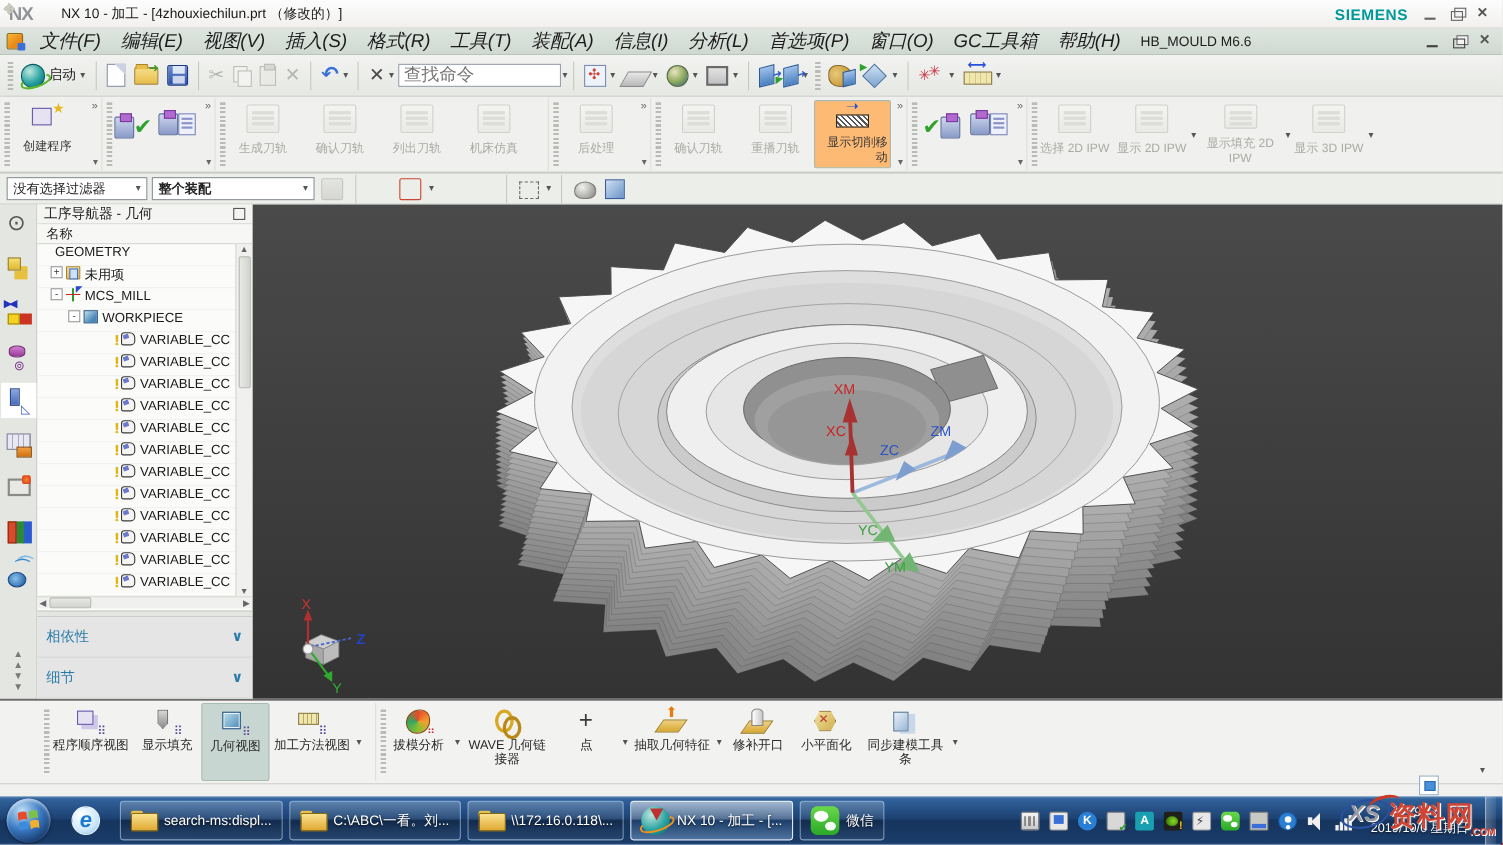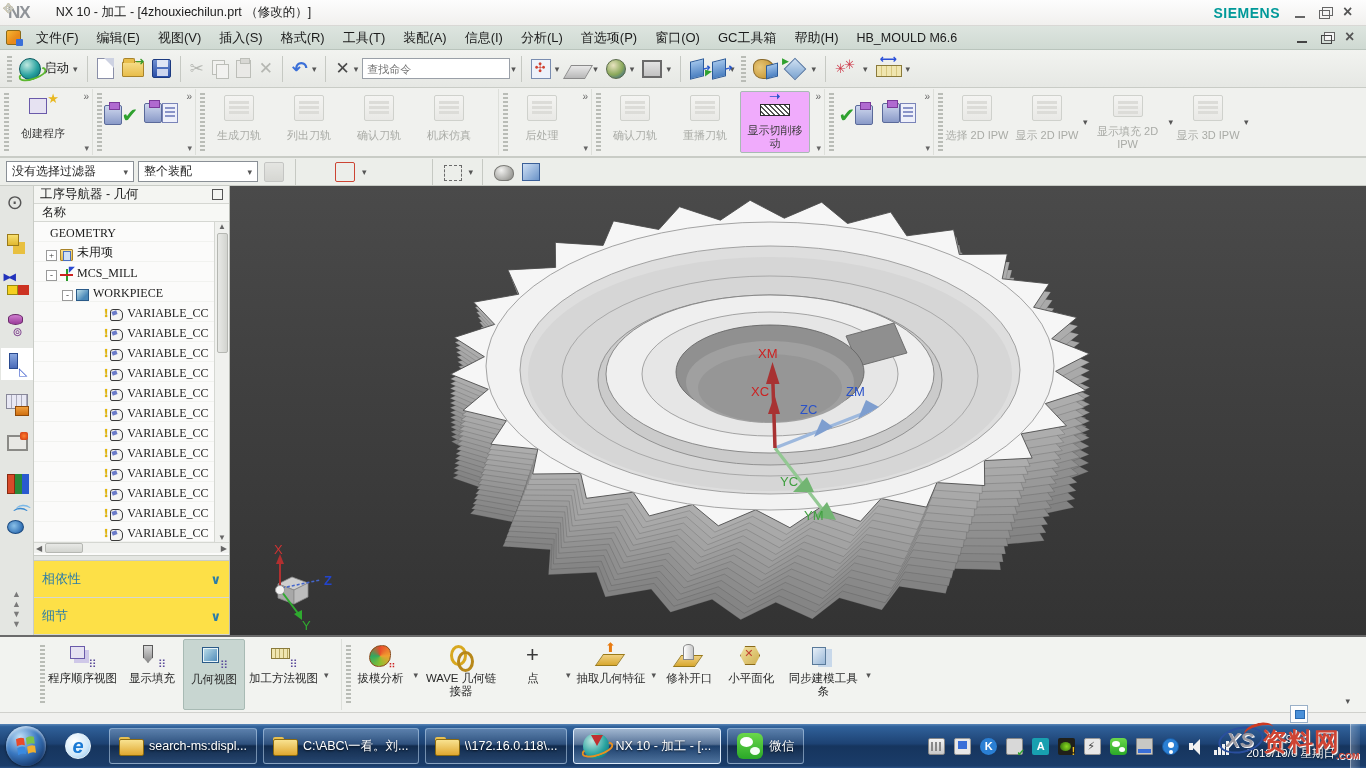--- a/index.html
+++ b/index.html
@@ -16,21 +16,21 @@
   .wbtn { width:14px; height:12px; position:relative; cursor:pointer; }
   .wbtn.min::after { content:""; position:absolute; left:1px; right:3px; bottom:1px; border-bottom:2px solid #666; }
   .wbtn.restore::after { content:""; position:absolute; left:1px; top:3px; width:9px; height:7px; border:1.5px solid #666; }
   .wbtn.restore::before { content:""; position:absolute; left:4px; top:0px; width:9px; height:7px; border:1.5px solid #666; background:#f5f5f5; }
   .wbtn.close::after { content:"×"; position:absolute; left:1px; top:-4px; font-size:16px; color:#555; font-weight:bold; }
 
   
   .menubar { height:24px; background:linear-gradient(#dde5df,#cfd9d2); display:flex; align-items:center; padding:0 4px; border-bottom:1px solid #b9c4bc; }
   .menu-doc-icon { width:15px; height:15px; margin:0 6px 0 2px; background:linear-gradient(135deg,#f7b733,#e88a1a 60%); border:1px solid #8a6a1a; border-radius:2px; position:relative; }
   .menu-doc-icon::after { content:""; position:absolute; right:-3px; bottom:-2px; width:7px; height:7px; background:#3a6fd8; border-radius:1px; }
-  .menu-item { padding:3px 9px; color:#1c1c1c; font-size:13px; cursor:default; }
+  .menu-item { padding:3px 9px; color:#1c1c1c; font-size:17px; cursor:default;font-style:italic; }
   .menu-addon { padding:3px 9px; font-size:12.5px; color:#1c1c1c; }
   .menubar .winctl { margin-left:auto; }
   .menubar .wbtn.min::after, .menubar .wbtn.restore::after { border-color:#444; }
 
   
   .topbar { height:38px; background:linear-gradient(#f2f3f0,#e6e8e4); display:flex; align-items:center; padding:0 4px; border-bottom:1px solid #c9ccc6; }
   .grip { width:5px; height:26px; margin:0 3px; background:repeating-linear-gradient(to bottom,#b9bcb6 0 2px,transparent 2px 4px); }
   .tsep { width:1px; height:26px; background:#c6c9c3; margin:0 5px; }
   .tbtn { display:flex; align-items:center; gap:3px; padding:2px 4px; border-radius:3px; cursor:pointer; }
   .caret { font-size:9px; color:#555; margin-left:1px; }
@@ -49,21 +49,21 @@
   .gray-glyph { color:#b5b7b2; font-size:17px; }
   .ic-copy { width:16px; height:18px; }
   .ic-copy::before,.ic-copy::after { content:""; position:absolute; width:11px; height:13px; background:#f2f2f0; border:1px solid #bcbeb8; }
   .ic-copy::after { left:4px; top:4px; } .ic-copy::before { left:0; top:0; }
   .ic-paste { width:15px; height:18px; background:#e9e9e6; border:1px solid #bcbeb8; }
   .ic-paste::before { content:""; position:absolute; left:3px; top:-3px; width:8px; height:4px; background:#d8d8d4; border:1px solid #bcbeb8; }
   .ic-undo { color:#3a6fd8; font-size:19px; font-weight:bold; line-height:14px; }
   .ic-x { color:#4a4a4a; font-size:17px; font-weight:bold; }
   .ic-x.dis { color:#b5b7b2; }
   .findbox { display:flex; align-items:center; background:#fff; border:1px solid #9aa0a8; width:148px; height:21px; padding:0 4px; }
-  .findbox input { border:none; outline:none; flex:1; font-size:11px; font-family:inherit; color:#777; background:transparent; }
+  .findbox input { border:none; outline:none; flex:1; font-size:16px; font-family:inherit; color:#777; background:transparent; }
   .ic-fit { width:20px; height:20px; border:1px solid #7a8db0; background:#eef2fa; }
   .ic-fit::after { content:"✣"; position:absolute; left:3px; top:0px; color:#d04030; font-size:13px; }
   .ic-face { width:22px; height:14px; background:linear-gradient(#e8e8e8,#b8b8b8); border:1px solid #8a8a8a; transform:skewX(-30deg); margin-top:6px; }
   .ic-sphere { width:20px; height:20px; border-radius:50%; background:radial-gradient(circle at 35% 30%, #e8e3c0, #8aa85a 55%, #3a6a8a 90%); border:1px solid #5a6a4a; }
   .ic-window { width:20px; height:18px; background:linear-gradient(#e2e2e2,#c2c2c2); border:2px solid #6a6a6a; }
   .ic-plane { width:14px; height:18px; background:linear-gradient(#9ec2ea,#4a7fc0); border:1px solid #2a5a9a; transform:skewY(-14deg); }
   .ic-plane::after { content:"➜"; position:absolute; right:-8px; top:4px; color:#2a5acc; font-size:10px; }
   .ic-plane.g2::before { content:"▶"; position:absolute; left:-8px; top:3px; color:#2fa12f; font-size:9px; }
   .ic-bone { width:22px; height:20px; background:radial-gradient(circle at 30% 40%, #e8c87a, #c89a3a 70%); border-radius:40% 60% 50% 50%; border:1px solid #8a6a2a; }
   .ic-bone::after { content:""; position:absolute; right:-4px; top:4px; width:10px; height:12px; background:linear-gradient(#9ec2ea,#4a7fc0); border:1px solid #2a5a9a; transform:skewY(-14deg); }
@@ -78,39 +78,39 @@
   
   .ribbon { height:70px; background:#f0f1ee; display:flex; align-items:stretch; border-bottom:2px solid #c9ccc6; padding:1px 0; }
   .rgroup { display:flex; align-items:stretch; position:relative; padding:2px 14px 2px 8px; }
   .rgroup + .rgroup { border-left:1px solid #dddfda; }
   .rgroup .grip { position:absolute; left:1px; top:4px; height:58px; }
   .rgchev { position:absolute; right:3px; top:2px; font-size:10px; color:#666; }
   .rgcaret { position:absolute; right:3px; bottom:2px; font-size:9px; color:#666; }
   .rbtn { width:70px; display:flex; flex-direction:column; align-items:center; justify-content:flex-start; padding:4px 2px 2px; border-radius:2px; text-align:center; cursor:pointer; }
   .rbtn .rlabel { font-size:11px; line-height:13px; margin-top:8px; color:#3a3a3a; }
   .rbtn.disabled .rlabel { color:#a9aba6; }
-  .rbtn.active { background:#f0abfc; border:1px solid #a8bab4; }
+  .rbtn.active { background:#fdba74; border:1px solid #a8bab4;text-align:right; }
   .rbig { width:30px; height:26px; }
   .ghost { border:1.5px solid #cfd1cc; background:linear-gradient(#f4f4f2,#e9e9e6); border-radius:2px; }
   .ghost::after { content:""; position:absolute; left:4px; top:5px; right:4px; height:3px; background:#dcdcd8; box-shadow:0 5px 0 #dcdcd8, 0 10px 0 #dcdcd8; }
   .ic-createprog { width:28px; height:24px; }
   .ic-createprog::before { content:""; position:absolute; left:0; top:3px; width:16px; height:14px; background:#e6e2f2; border:1.5px solid #6a5aaa; }
   .ic-createprog::after { content:"★"; position:absolute; right:-2px; top:-4px; color:#e8b820; font-size:13px; }
   .ic-check { color:#2fa12f; font-size:20px; font-weight:bold; }
   .ic-tool-sm { width:18px; height:20px; background:linear-gradient(#cfd8ee,#8a9ac8); border:1px solid #5a6a9a; border-radius:2px; }
   .ic-tool-sm::before { content:""; position:absolute; left:4px; top:-4px; width:9px; height:6px; background:#b06ad0; border:1px solid #7a3a9a; }
   .ic-list-sm { width:16px; height:20px; background:#eef0fa; border:1px solid #7a84b8; }
   .ic-list-sm::after { content:""; position:absolute; left:2px; top:3px; right:2px; height:2px; background:#8a94c8; box-shadow:0 4px 0 #8a94c8, 0 8px 0 #8a94c8; }
   .ic-cutmove { width:30px; height:18px; border:1.5px solid #2a2a2a; background:repeating-linear-gradient(45deg,#fff 0 2px,#555 2px 3.5px); margin-top:8px; }
   .ic-cutmove::before { content:"➝"; position:absolute; left:8px; top:-17px; color:#2a55cc; font-size:14px; font-weight:bold; }
 
   
   .selbar { height:28px; background:#eceeea; display:flex; align-items:center; padding:0 6px; border-bottom:1px solid #c9ccc6; gap:4px; }
   .dropdown { height:21px; background:#fff; border:1px solid #8a9096; display:flex; align-items:center; justify-content:space-between; padding:0 5px; font-size:12px; cursor:pointer; }
-  .dd-filter { width:128px; } .dd-scope { width:120px; }
+  .dd-filter { width:128px; } .dd-scope { width:148px;font-weight:bold; }
   .sel-ic { width:20px; height:20px; margin:0 2px; }
   .si-asm { background:linear-gradient(#e0e0dd,#c8c8c4); border:1px solid #aaa; border-radius:2px; opacity:.6; }
   .si-snap { border-radius:2px; }
   .si-snap::after { content:"✥"; position:absolute; left:3px; top:1px; font-size:13px; color:#b8860b; }
   .si-snap.dim::after { color:#c9cbc5; }
   .si-snap.hot { border:1px solid #cc4433; }
   .si-marquee { border:1.5px dashed #6a6a6a; width:18px; height:16px; margin-top:2px; }
   .si-marquee::after { content:""; position:absolute; right:-3px; bottom:-3px; width:5px; height:5px; background:#cc3322; }
   .si-shaded { width:20px; height:16px; border-radius:50% 50% 40% 40%; background:radial-gradient(circle at 35% 30%, #f2f2f0, #9a9a96 80%); border:1px solid #7a7a76; margin-top:2px; }
   .si-cube { width:18px; height:18px; background:linear-gradient(135deg,#cfe0f5,#6a93c8); border:1px solid #3a5f98; }
@@ -137,40 +137,40 @@
   .ri-wifi::after { content:"⌒"; position:absolute; right:0px; top:-6px; color:#3a8ad0; font-size:16px; font-weight:bold; text-shadow:3px -3px 0 #7ab8e8; }
   .res-arrows { margin-top:auto; margin-bottom:6px; display:flex; flex-direction:column; gap:8px; color:#7a7a7a; font-size:9px; text-align:center; }
 
   
   .nav { width:196px; background:#fbfbfa; border-right:1px solid #b9bcb6; display:flex; flex-direction:column; }
   .nav-header { height:24px; display:flex; align-items:center; padding:0 6px; font-size:12.5px; color:#1a1a1a; border-bottom:1px solid #d5d7d2; background:#f4f5f2; }
   .nav-header .sq { margin-left:auto; width:11px; height:11px; border:1.5px solid #555; cursor:pointer; }
   .nav-colhead { height:20px; display:flex; align-items:center; padding:0 8px; font-size:12px; border-bottom:1px solid #d5d7d2; background:#f7f8f5; }
   .tree-wrap { position:relative; flex:0 0 320px; display:flex; }
   .tree { flex:1; overflow:hidden; }
-  .trow { height:20px; display:flex; align-items:flex-end; font-size:12px; white-space:nowrap; border-bottom:1px solid #f1f2ef; cursor:default;font-family:Liberation Serif, serif; }
+  .trow { height:20px; display:flex; align-items:flex-start; font-size:12px; white-space:nowrap; border-bottom:1px solid #f1f2ef; cursor:default; }
   .texp { width:11px; height:11px; border:1px solid #9a9a9a; background:#fff; font-size:9px; line-height:9px; text-align:center; color:#333; margin-right:3px; flex:none; }
   .texp.none { visibility:hidden; }
   .texcl { display:none; color:#e8b800; font-weight:900; font-size:13px; margin-right:2px; text-shadow:0 0 1px #a88a00; }
   .texcl.show { display:inline; }
   .ticon { width:13px; height:12px; margin-right:4px; flex:none; position:relative; }
   .ticon.folder { background:linear-gradient(#f6dd8a,#e8bd4a); border:1px solid #a8832a; border-radius:1px; }
   .ticon.folder::after { content:""; position:absolute; right:1px; top:1px; width:6px; height:8px; background:#cfe0f5; border:1px solid #4a6fc0; }
   .ticon.mcs { background:linear-gradient(to top,transparent 45%,#cc2222 45% 58%,transparent 58%), linear-gradient(to right,transparent 45%,#2a9a2a 45% 58%,transparent 58%); }
   .ticon.mcs::after { content:"◤"; position:absolute; right:-2px; top:-4px; color:#2a4ad0; font-size:8px; }
   .ticon.workpiece { background:linear-gradient(135deg,#bfe0ea,#4a88b8 70%); border:1px solid #2a5a88; }
   .ticon.op { background:#f4f4f2; border:1.5px solid #3a3a3a; border-radius:3px 5px 4px 2px; }
   .ticon.op::after { content:""; position:absolute; left:1px; top:1px; width:5px; height:4px; background:#6a7ac8; transform:rotate(-20deg); }
   .tlabel { color:#1a1a1a; }
   .vscroll { width:15px; background:#f0f1ee; border-left:1px solid #d5d7d2; display:flex; flex-direction:column; align-items:center; font-size:8px; color:#666; }
   .vthumb { width:11px; height:120px; background:linear-gradient(to right,#e8e9e6,#d2d4cf); border:1px solid #b5b7b2; border-radius:2px; margin-top:2px; }
   .hscroll { height:15px; background:#f0f1ee; border-top:1px solid #d5d7d2; display:flex; align-items:center; font-size:8px; color:#666; padding:0 2px; }
   .hthumb { width:38px; height:10px; background:linear-gradient(#e8e9e6,#d2d4cf); border:1px solid #b5b7b2; border-radius:2px; margin:0 3px; }
   .nav-sectiongap { height:8px; background:#e4e6e2; border-top:1px solid #c9ccc6; border-bottom:1px solid #c9ccc6; margin-top:2px; }
-  .nav-section { height:26px; display:flex; align-items:center; justify-content:space-between; padding:18px 8px; font-size:13px; color:#2a7ca8; border-bottom:1px solid #d5d7d2; cursor:pointer; background:#fde047; }
+  .nav-section { height:26px; display:flex; align-items:center; justify-content:space-between; padding:18px 8px; font-size:13px; color:#2a7ca8; border-bottom:1px solid #d5d7d2; cursor:pointer; background:#e5e5e5; }
   .nav-section .chev { color:#2a7ca8; font-size:13px; font-weight:bold; }
 
   
   .viewport { flex:1; position:relative; background:linear-gradient(#4a4a4a,#333333); overflow:hidden; }
   .viewport svg { position:absolute; left:0; top:0; }
   .axis-label { font-size:13px; font-family:"Liberation Sans",sans-serif; }
 
   
   .bottombar { height:77px; background:#f2f3f0; display:flex; align-items:stretch; padding:2px 0 2px 36px; border-top:2px solid #6a6a6a; }
   .bgroup { display:flex; position:relative; padding:0 10px 0 8px; }
@@ -423,25 +423,25 @@
       </div>
   </div>
   <div class="rgroup">
     <span class="grip"></span>
     <div class="rbtn disabled">
         <span class="ic ghost rbig"></span>
         <span class="rlabel">生成刀轨</span>
       </div>
     <div class="rbtn disabled">
         <span class="ic ghost rbig"></span>
+        <span class="rlabel">确认刀轨</span>
+      </div>
+    <div class="rbtn disabled">
+        <span class="ic ghost rbig"></span>
         <span class="rlabel">列出刀轨</span>
-      </div>
-    <div class="rbtn disabled">
-        <span class="ic ghost rbig"></span>
-        <span class="rlabel">确认刀轨</span>
       </div>
     <div class="rbtn disabled">
         <span class="ic ghost rbig"></span>
         <span class="rlabel">机床仿真</span>
       </div>
   </div>
   <div class="rgroup">
     <span class="grip"></span>
       <span class="rgchev">»</span>
       <span class="rgcaret">▾</span>

